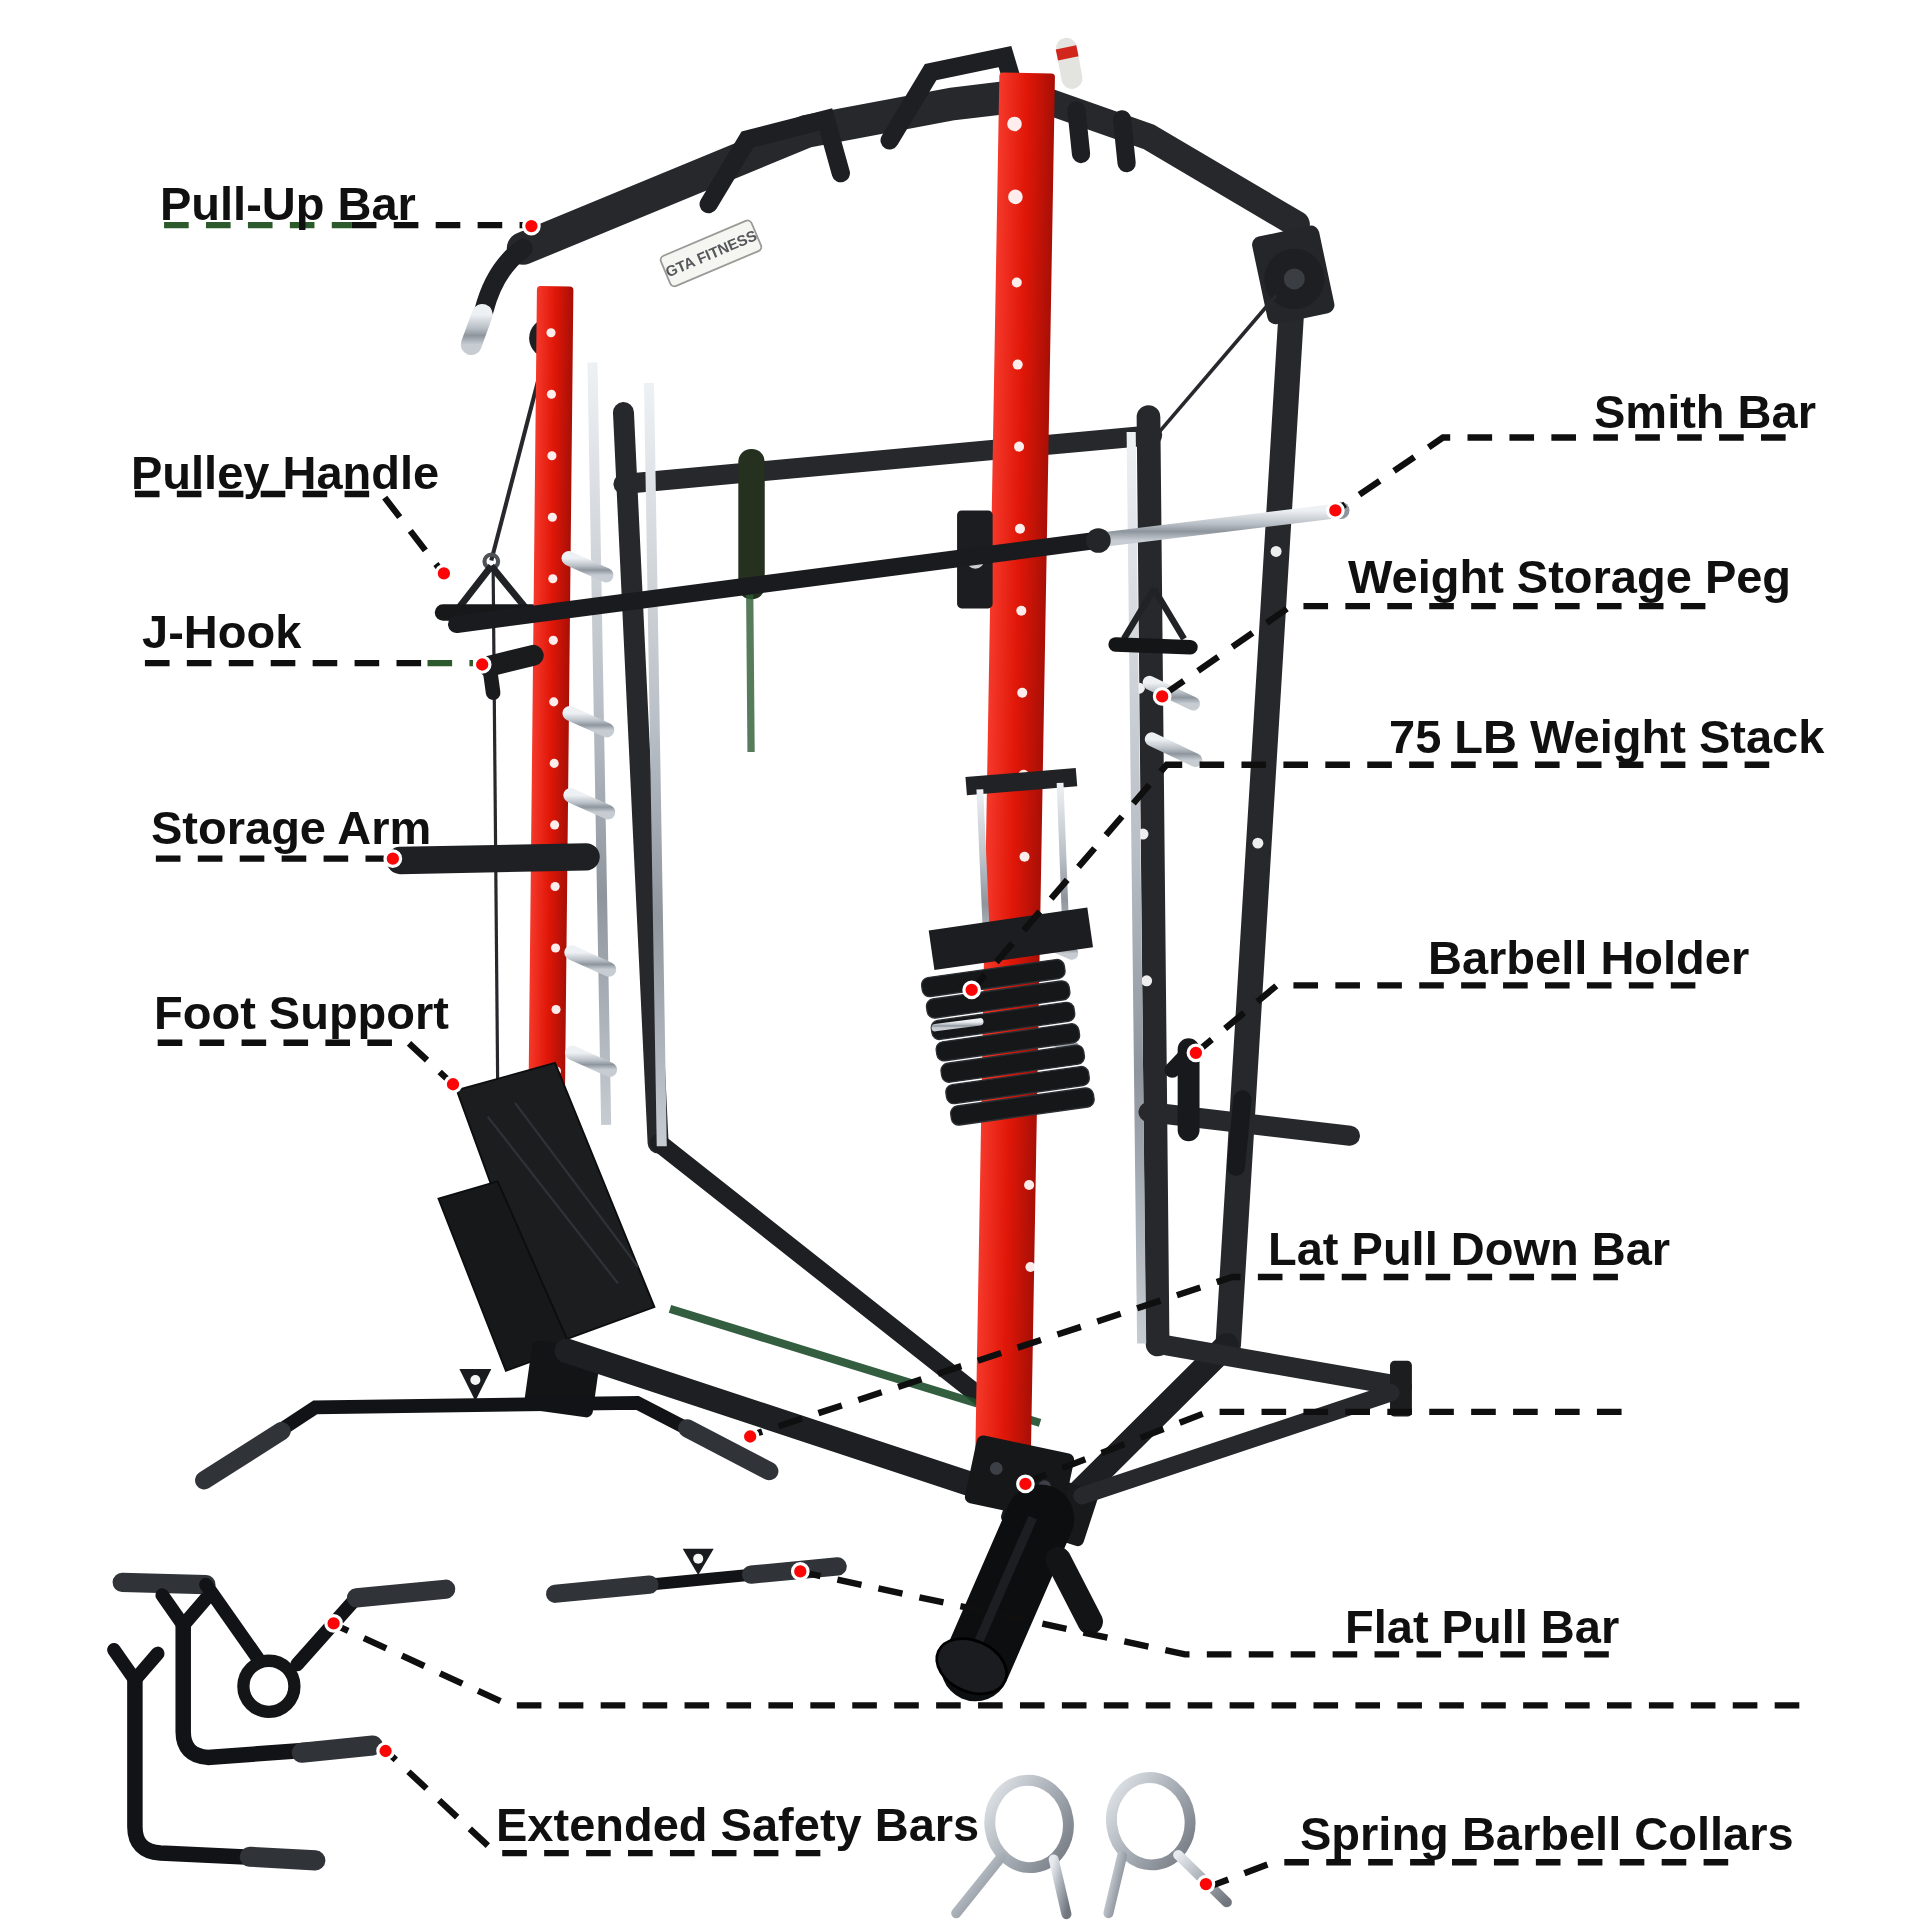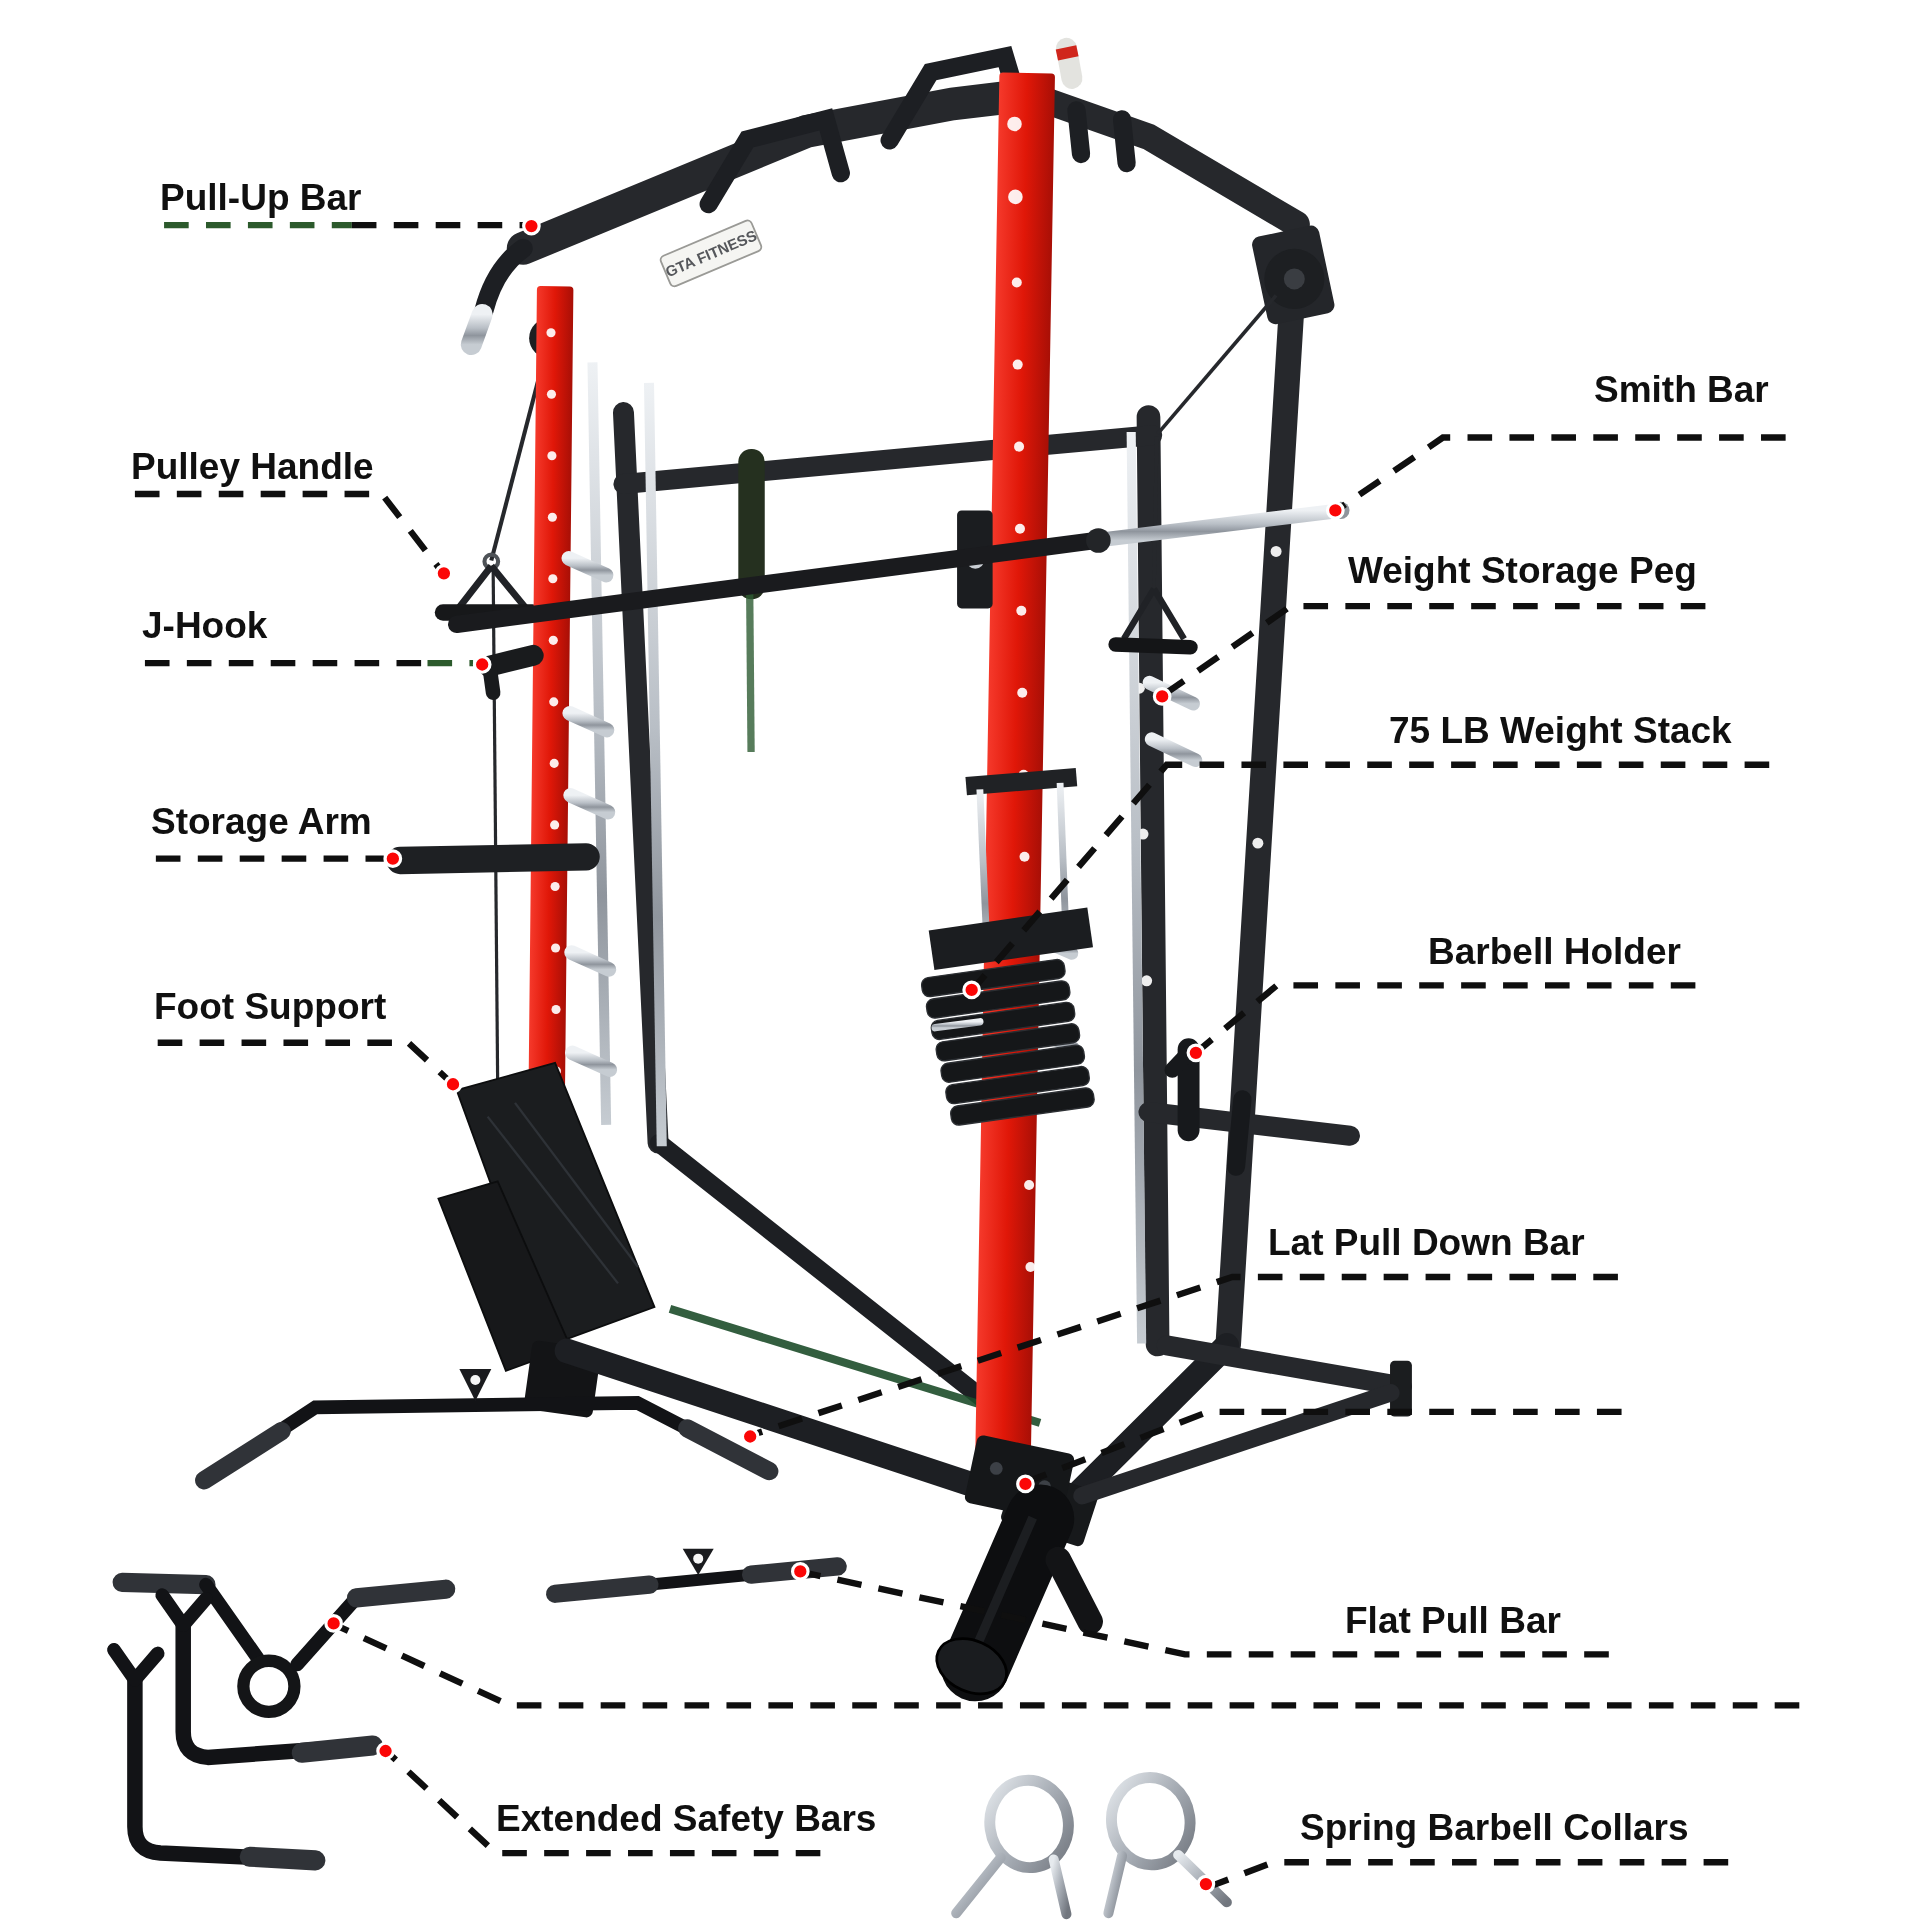--- a/index.html
+++ b/index.html
@@ -1,19 +1,19 @@
 <!DOCTYPE html>
 <html style="font-size:7.3px"><head>
 <meta charset="utf-8">
 <style>
   html,body{margin:0;padding:0;background:#ffffff;}
   #stage{position:relative;width:1926px;height:1926px;background:#ffffff;overflow:hidden;
          font-family:"Liberation Sans","DejaVu Sans",sans-serif;}
   #machine-svg{position:absolute;left:0;top:0;width:1926px;height:1926px;}
-  .callout{position:absolute;font-weight:700;font-size:37px;line-height:1.05;color:#101010;
+  .callout{position:absolute;font-weight:700;font-size:47px;line-height:1.05;color:#101010;
            white-space:nowrap;letter-spacing:0px;}
   
   .frame{stroke:#26282c;fill:none;stroke-linecap:round;}
   .frame2{stroke:#1d1f23;fill:none;stroke-linecap:round;}
   .blk{stroke:#121316;fill:none;stroke-linecap:round;}
   .grip{stroke:#303338;fill:none;stroke-linecap:round;}
   .lead{stroke:#0f0f0f;stroke-width:14;stroke-dasharray:54 38;fill:none;stroke-linecap:butt;}
   .leadg{stroke:#2c5a2c;stroke-width:14;stroke-dasharray:54 38;fill:none;stroke-linecap:butt;}
   .dot{fill:#fb0606;stroke:#ffffff;stroke-width:7;}
   .cable{stroke:#26282c;fill:none;}
@@ -312,21 +312,21 @@
     <path class="lead" d="M1800,4066 L1088,4066 L856,3850"></path>
     <circle class="dot" cx="846" cy="3842" r="17"></circle>
   </g>
 </svg>
 
   <div class="callout" style="left:160px;top:179px">Pull-Up Bar</div>
   <div class="callout" style="left:131px;top:448px">Pulley Handle</div>
   <div class="callout" style="left:142px;top:607px">J-Hook</div>
   <div class="callout" style="left:151px;top:803px">Storage Arm</div>
   <div class="callout" style="left:154px;top:988px">Foot Support</div>
-  <div class="callout" style="left:1594px;top:371px">Smith Bar</div>
+  <div class="callout" style="left:1594px;top:387px">Smith Bar</div>
   <div class="callout" style="left:1348px;top:552px">Weight Storage Peg</div>
   <div class="callout" style="left:1389px;top:712px">75 LB Weight Stack</div>
   <div class="callout" style="left:1428px;top:933px">Barbell Holder</div>
   <div class="callout" style="left:1268px;top:1224px">Lat Pull Down Bar</div>
   <div class="callout" style="left:1345px;top:1602px">Flat Pull Bar</div>
   <div class="callout" style="left:496px;top:1800px">Extended Safety Bars</div>
   <div class="callout" style="left:1300px;top:1809px">Spring Barbell Collars</div>
 
 </div>
 

